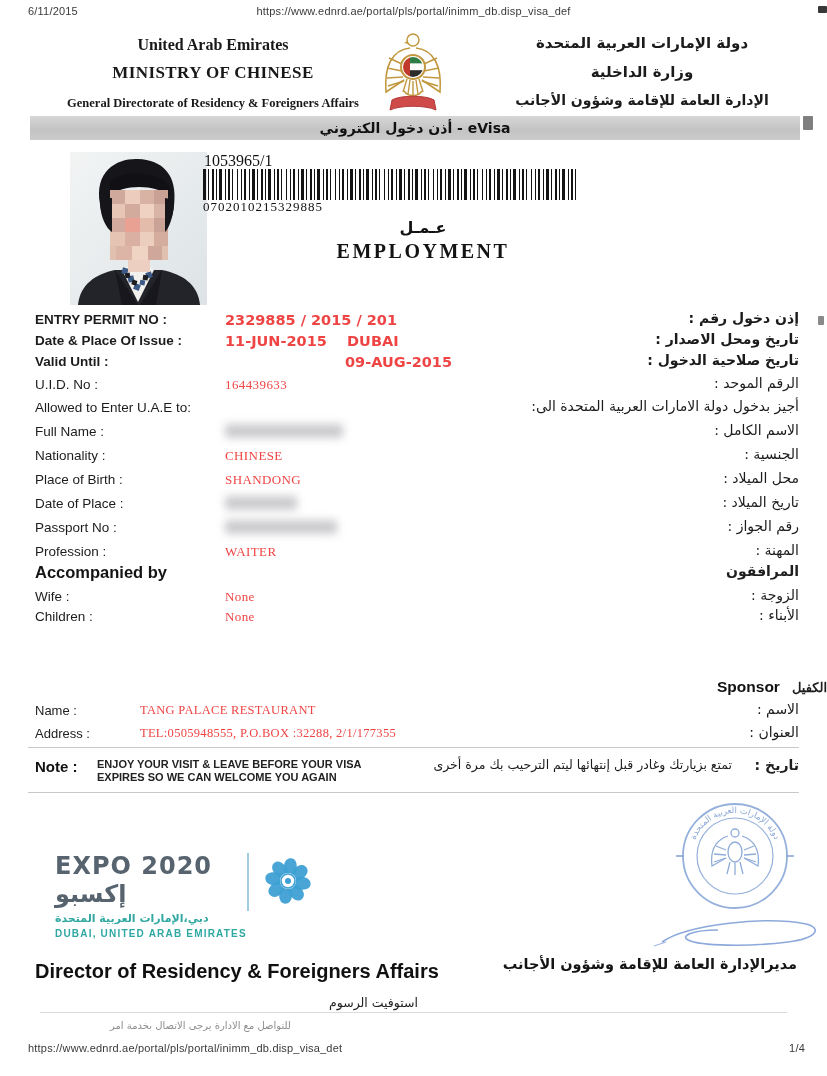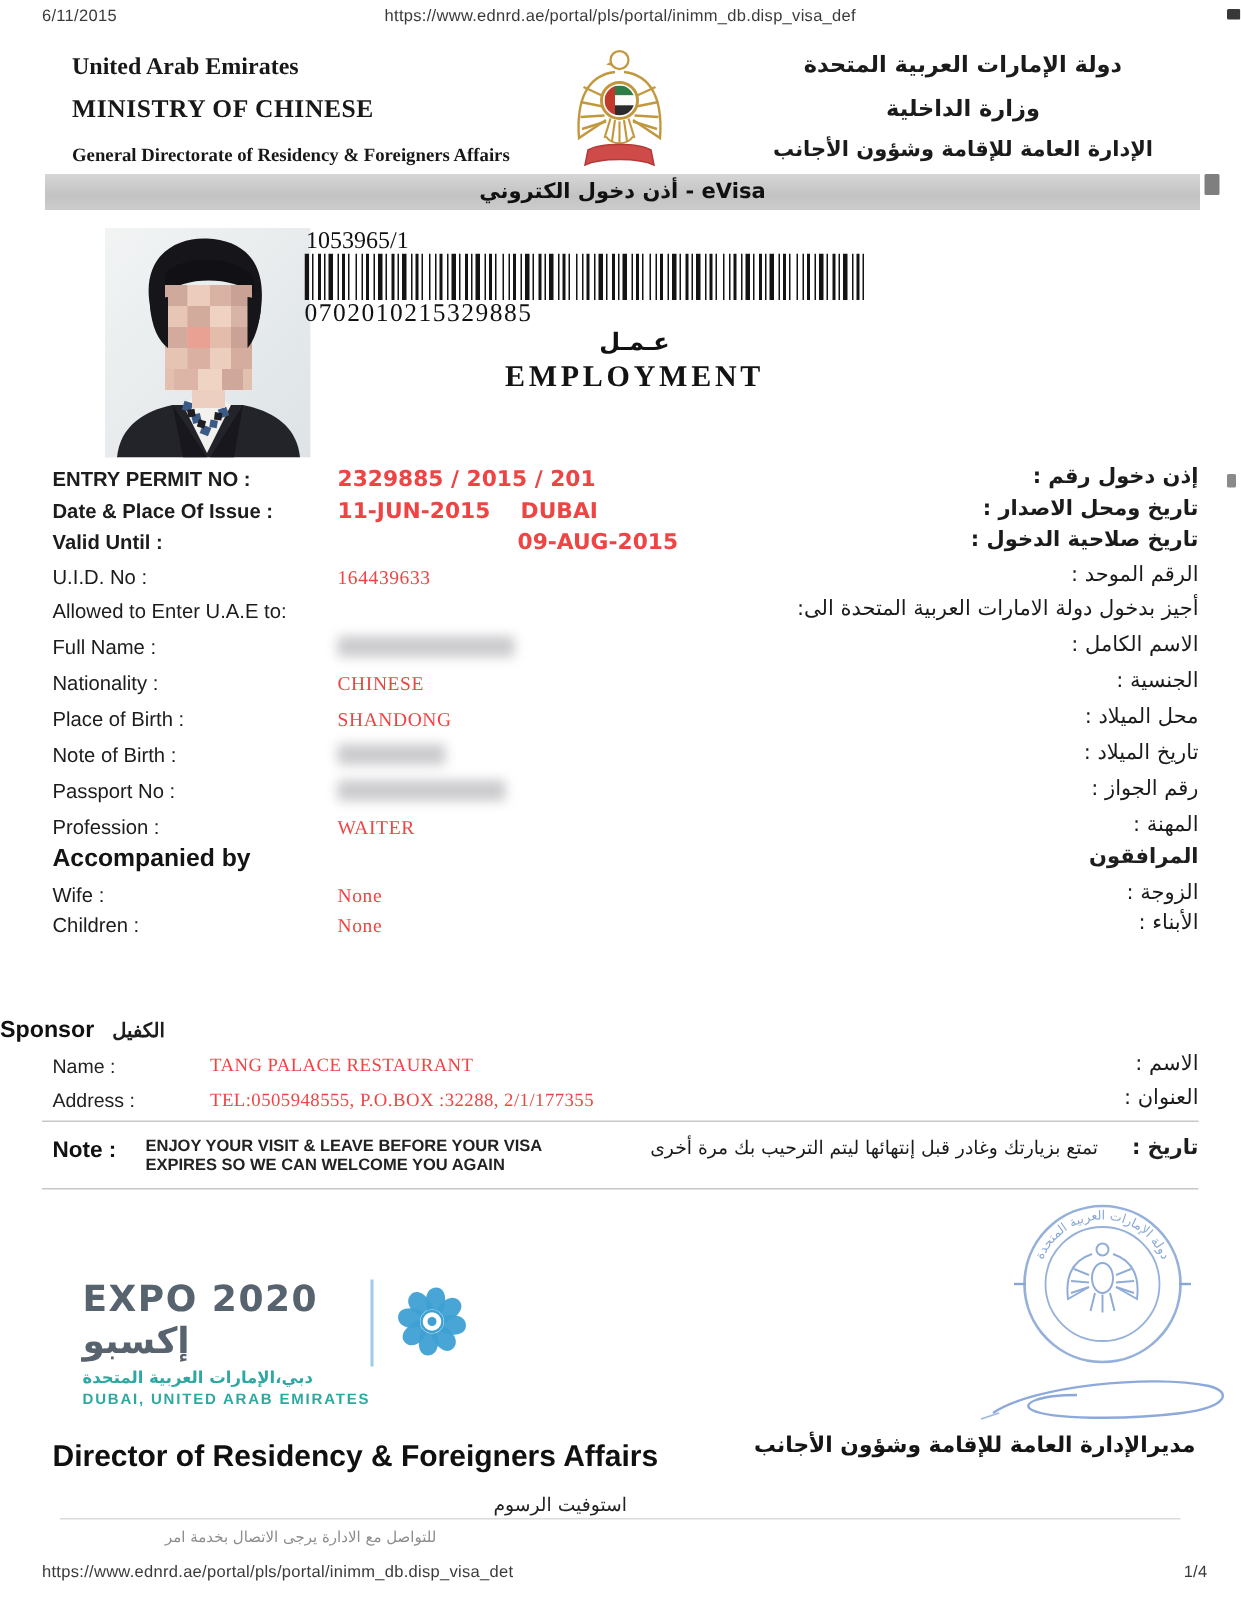--- a/index.html
+++ b/index.html
@@ -5,21 +5,21 @@
   html,body{margin:0;padding:0;background:#ffffff;}
   .page{position:relative;width:827px;height:1076px;background:#fff;overflow:hidden;
         font-family:"Liberation Sans","DejaVu Sans",sans-serif;color:#1e1e1e;}
   .abs{position:absolute;}
 
   
   .print-txt{font-size:11px;color:#3a3a3a;letter-spacing:.2px;}
   .center-line{left:0;right:0;text-align:center;}
 
   
-  .lh-en{left:48px;top:36px;width:330px;
+  .lh-en{left:48px;top:36px;width:330px;text-align:center;
          font-family:"Liberation Serif","DejaVu Serif",serif;font-weight:bold;color:#181818;}
   .lh-en .l1{font-size:16px;}
   .lh-en .l2{font-size:17px;margin-top:9px;letter-spacing:.4px;}
   .lh-en .l3{font-size:12.5px;margin-top:13px;}
   .lh-ar{right:20px;top:34px;width:330px;text-align:center;direction:rtl;
          font-family:"DejaVu Sans",sans-serif;font-weight:bold;color:#1b1b1b;}
   .lh-ar .l1{font-size:15px;}
   .lh-ar .l2{font-size:15px;margin-top:11px;}
   .lh-ar .l3{font-size:14px;margin-top:11px;}
 
@@ -29,21 +29,21 @@
              font-family:"DejaVu Sans",sans-serif;font-weight:bold;font-size:14px;color:#111;}
 
   
   .photo{left:70px;top:152px;width:137px;height:153px;}
 
   
   .file-no{left:204px;top:152px;font-family:"Liberation Serif","DejaVu Serif",serif;
            font-size:16px;color:#111;}
   .barcode{left:203px;top:169px;}
   .bc-num{left:203px;top:199px;font-family:"Liberation Serif","DejaVu Serif",serif;
-          font-size:17px;letter-spacing:1px;color:#111;}
+          font-size:13px;letter-spacing:1px;color:#111;}
   .vtype{left:203px;top:218px;width:440px;text-align:center;}
   .vtype .ar{font-family:"DejaVu Sans",sans-serif;font-weight:bold;font-size:16px;color:#111;}
   .vtype .en{font-family:"Liberation Serif","DejaVu Serif",serif;font-weight:bold;
              font-size:20px;letter-spacing:2.5px;color:#131313;margin-top:3px;}
 
   
   .row{position:absolute;left:35px;right:28px;height:19px;font-size:13.5px;}
   .row .lbl{position:absolute;left:0;top:0;color:#1c1c1c;}
   .row .val{position:absolute;left:190px;top:0;color:#ef4444;}
   .row .ar{position:absolute;right:0;top:-2px;direction:rtl;
@@ -55,21 +55,21 @@
   .v-serif{font-family:"Liberation Serif","DejaVu Serif",serif;font-size:13px;letter-spacing:.4px;}
   .redacted{position:absolute;top:0;height:14px;background:#b9b9bd;
             filter:blur(4px);border-radius:2px;opacity:.75;}
 
   .acc-head{left:35px;right:28px;top:563px;height:22px;}
   .acc-head .en{position:absolute;left:0;font-size:16.5px;font-weight:bold;color:#141414;}
   .acc-head .ar{position:absolute;right:0;top:0;direction:rtl;font-family:"DejaVu Sans",sans-serif;
                 font-weight:bold;font-size:14px;}
 
   
-  .sponsor-head{left:0;right:0;top:678px;display:flex;justify-content:flex-start;gap:12px;align-items:baseline;}
+  .sponsor-head{left:0;right:0;top:678px;display:flex;justify-content:flex-end;gap:12px;align-items:baseline;}
   .sponsor-head .en{font-size:15.5px;font-weight:bold;color:#111;}
   .sponsor-head .ar{direction:rtl;font-family:Liberation Serif, serif;font-weight:bold;font-size:13px;}
   .srow .lbl{font-size:13px;color:#222;}
   .srow .val{left:105px;font-family:"Liberation Serif","DejaVu Serif",serif;font-size:12.5px;letter-spacing:.3px;}
 
   
   .hairline{left:28px;right:28px;height:0;border-top:1.5px solid #9a9a9a;opacity:.55;}
   .note-lbl{left:35px;top:758px;font-size:15px;font-weight:bold;color:#111;}
   .note-en{left:97px;top:758px;width:300px;font-size:11px;font-weight:bold;line-height:13px;color:#222;}
   .note-ar-lbl{right:28px;top:757px;direction:rtl;font-family:"DejaVu Sans",sans-serif;
@@ -361,21 +361,21 @@
     <span class="lbl">Nationality :</span>
     <span class="val v-serif">CHINESE</span>
     <span class="ar">الجنسية :</span>
   </div>
   <div class="row" style="top:472px;">
     <span class="lbl">Place of Birth :</span>
     <span class="val v-serif">SHANDONG</span>
     <span class="ar">محل الميلاد :</span>
   </div>
   <div class="row" style="top:496px;">
-    <span class="lbl">Note of Birth :</span>
+    <span class="lbl">Date of Place :</span>
     <span class="redacted" style="left:190px;width:72px;"></span>
     <span class="ar">تاريخ الميلاد :</span>
   </div>
   <div class="row" style="top:520px;">
     <span class="lbl">Passport No :</span>
     <span class="redacted" style="left:190px;width:112px;"></span>
     <span class="ar">رقم الجواز :</span>
   </div>
   <div class="row" style="top:544px;">
     <span class="lbl">Profession :</span>

